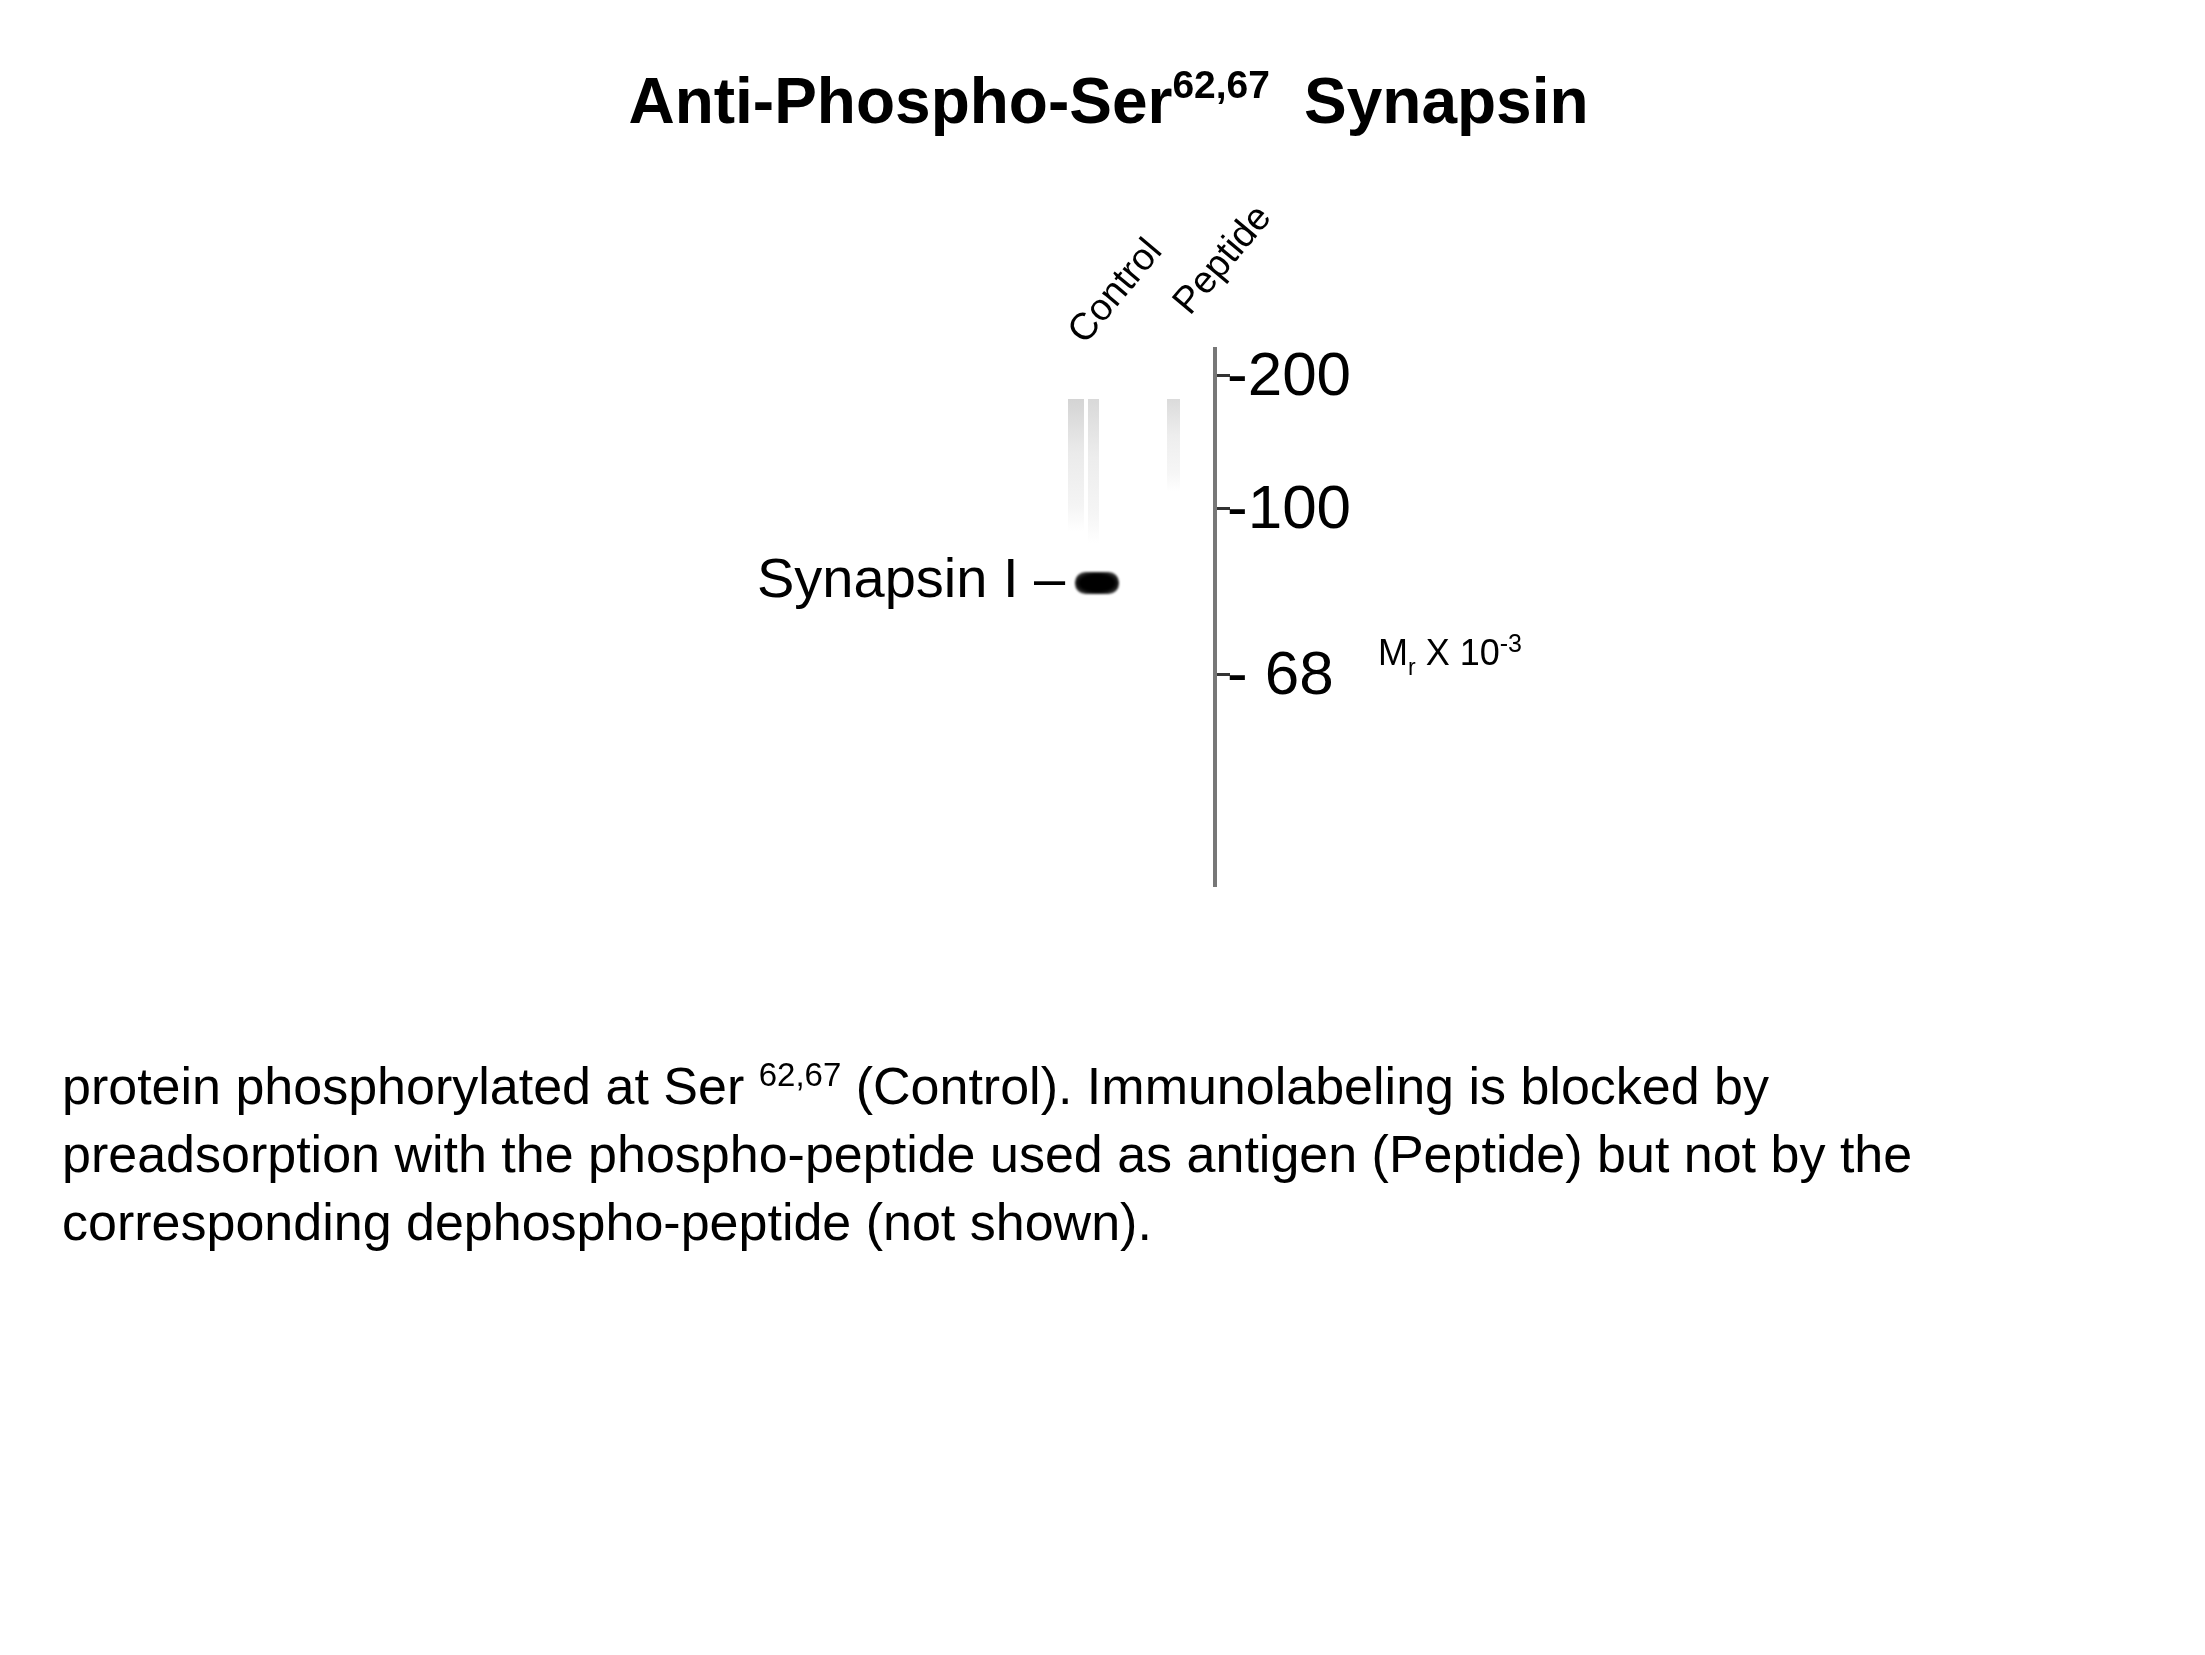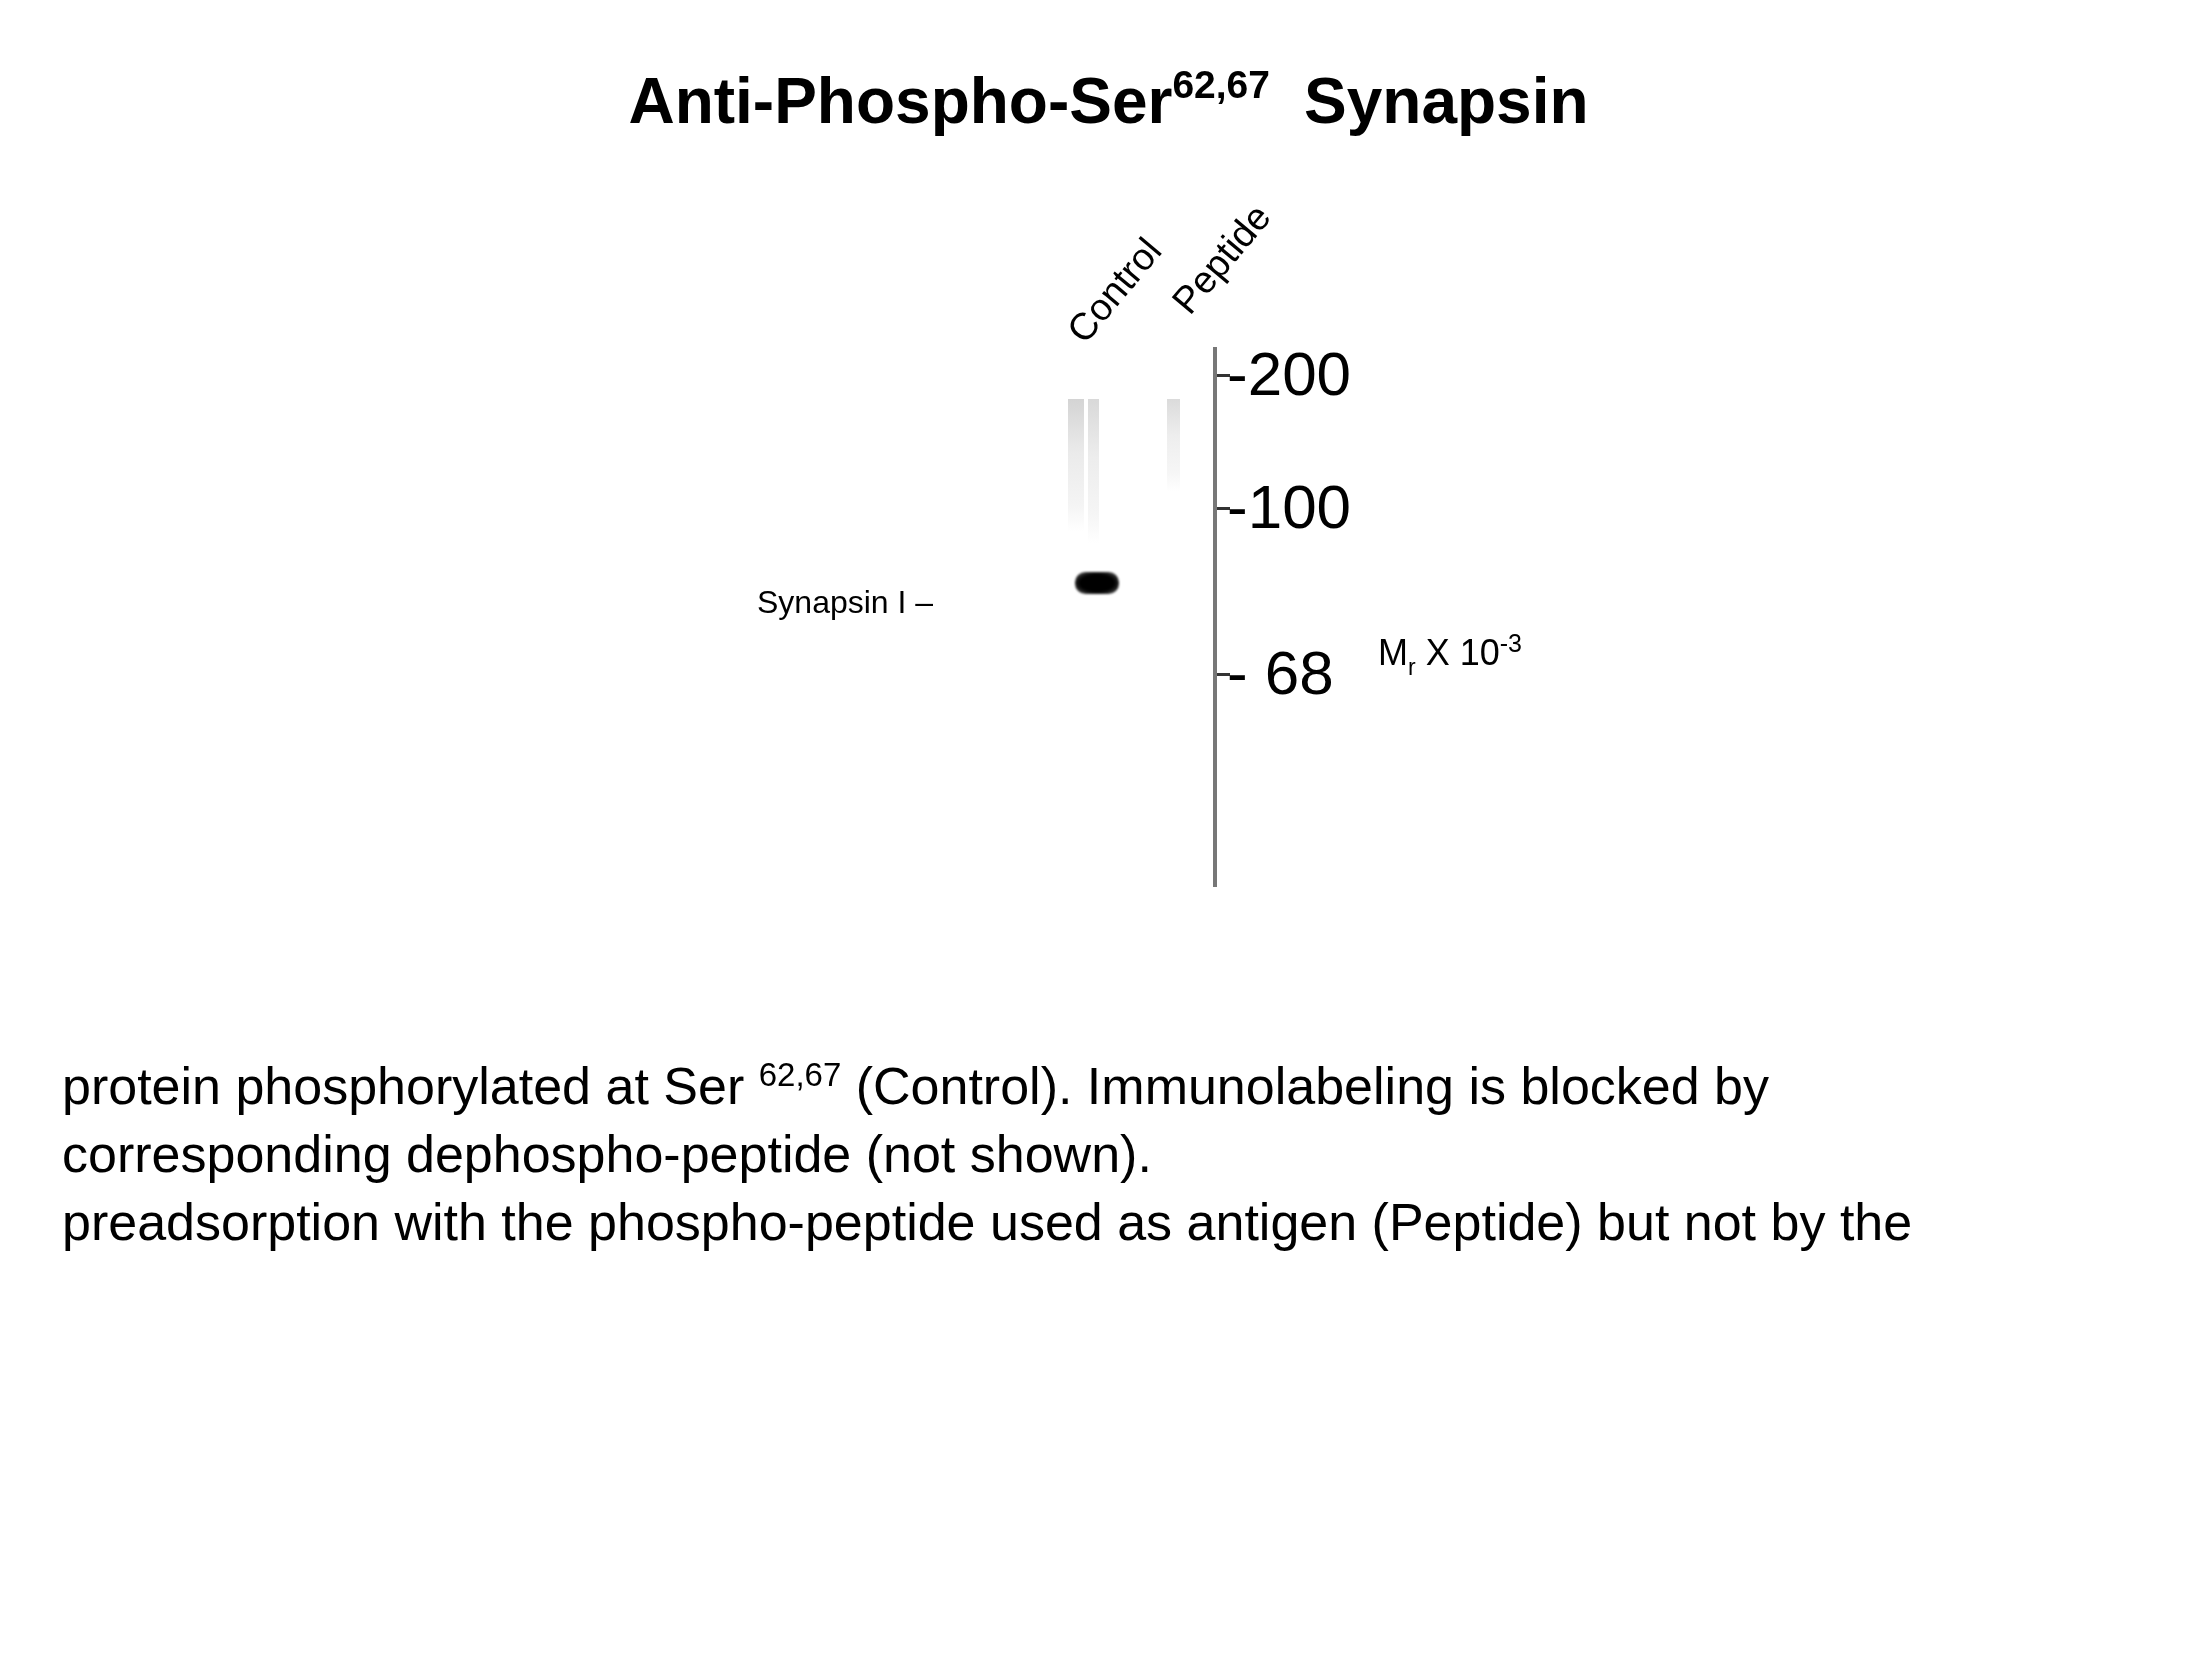--- a/index.html
+++ b/index.html
@@ -12,21 +12,21 @@
   #title .gap { display:inline-block; width:34px; }
   .lane-label { font-size:38px; transform-origin:left bottom; transform:rotate(-50deg);
                 white-space:nowrap; line-height:40px; }
   #axis { left:1213px; top:347px; width:4px; height:540px; background:#777; }
   .tick { left:1217px; height:3.4px; width:12.6px; background:#333; }
   .tick-label { font-size:62px; line-height:46px; white-space:nowrap; }
   .smear { background:linear-gradient(#cfcfcf, #e8e8e8 40%, #f3f3f3 80%, #ffffff); }
   #band { left:1075px; top:572px; width:44px; height:22px; border-radius:10.3px;
           background:radial-gradient(ellipse at center, #000 55%, #222 70%, #777 95%);
           filter:blur(1.1px); }
-  #band-label { left:757px; top:576px; font-size:32px; line-height:52px; white-space:nowrap;text-align:center; }
+  #band-label { left:757px; top:552px; font-size:56px; line-height:52px; white-space:nowrap;text-align:center; }
   #mr-label { left:1378px; top:623px; font-size:36px; line-height:40px; white-space:nowrap;text-align:right; }
   #mr-label sub { font-size:23px; vertical-align:-10.3px; }
   #mr-label sup { font-size:25px; vertical-align:12.6px; }
   #caption { left:62px; top:1041px; width:2125px; font-size:52px; line-height:68px; }
   #caption sup { font-size:33px; vertical-align:18.4px; }
 </style>
 </head>
 <body>
 
 <div id="title" class="abs"><span>Anti-Phospho-Ser</span><sup>62,67</sup><span class="gap"></span><span>Synapsin</span></div>
@@ -49,16 +49,16 @@
 <div class="abs tick-label" style="left:1227px; top:351px;">-200</div>
 <div class="abs tick" style="top:507px;"></div>
 <div class="abs tick-label" style="left:1227px; top:484px;">-100</div>
 <div class="abs tick" style="top:673px;"></div>
 <div class="abs tick-label" style="left:1227px; top:650px;">- 68</div>
 
 <div id="mr-label" class="abs"><span>M</span><sub>r</sub><span> X 10</span><sup>-3</sup></div>
 
 <div id="caption" class="abs">
   <div><span>protein phosphorylated at Ser </span><sup>62,67</sup><span> (Control). Immunolabeling is blocked by</span></div>
+  <div>preadsorption with the phospho-peptide used as antigen (Peptide) but not by the</div>
   <div>corresponding dephospho-peptide (not shown).</div>
-  <div>preadsorption with the phospho-peptide used as antigen (Peptide) but not by the</div>
 </div>
 
 
 </body></html>

